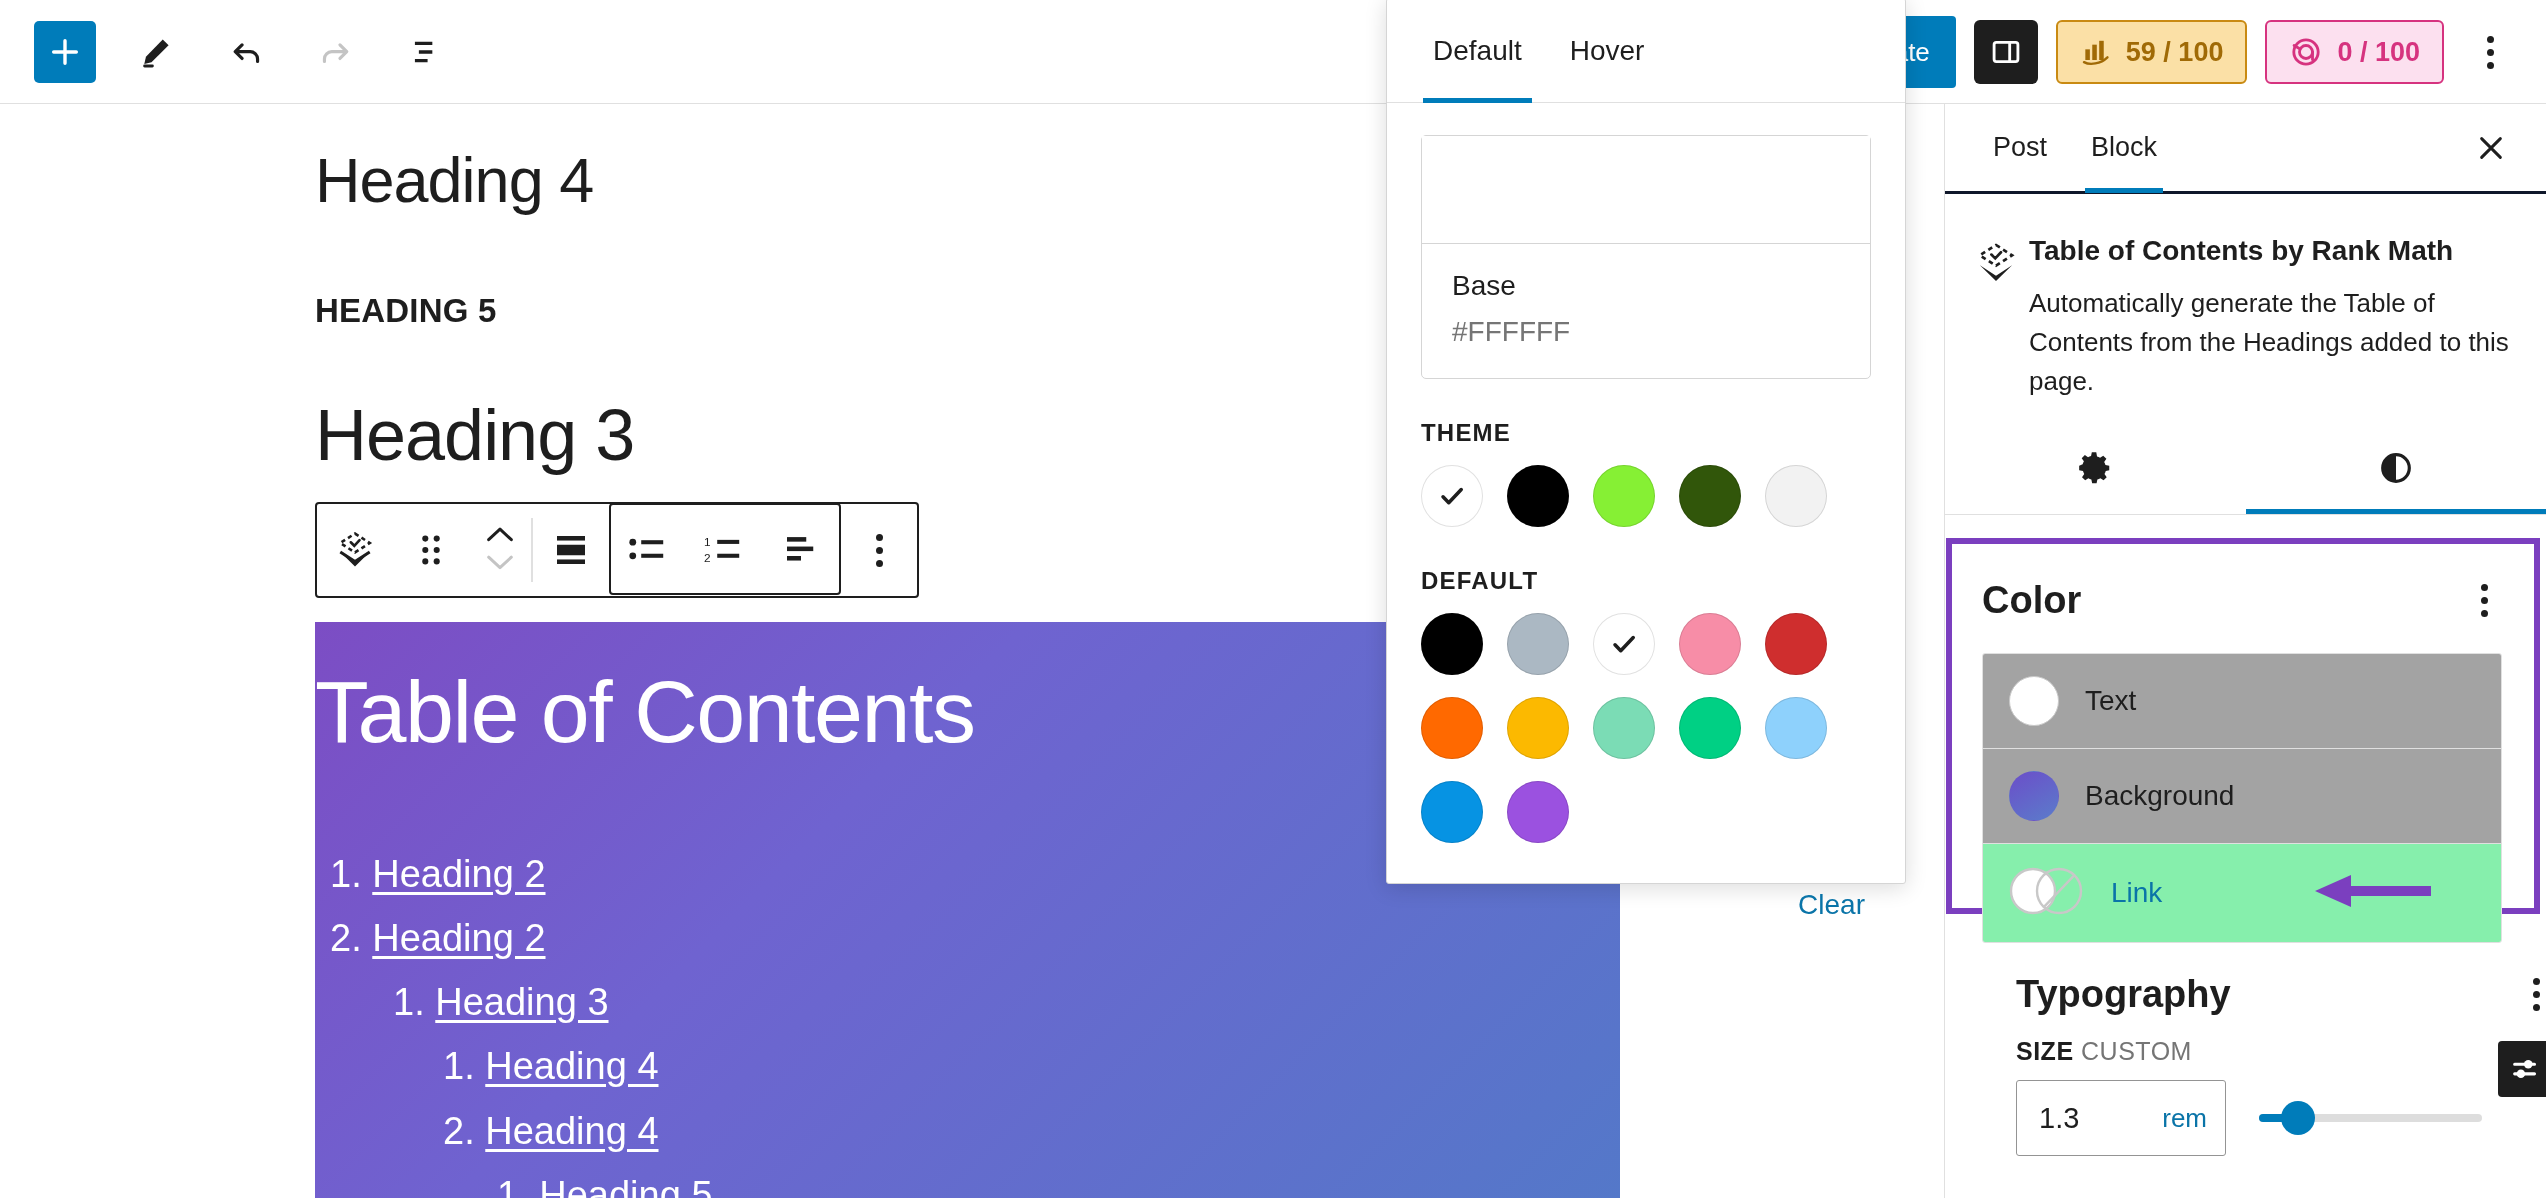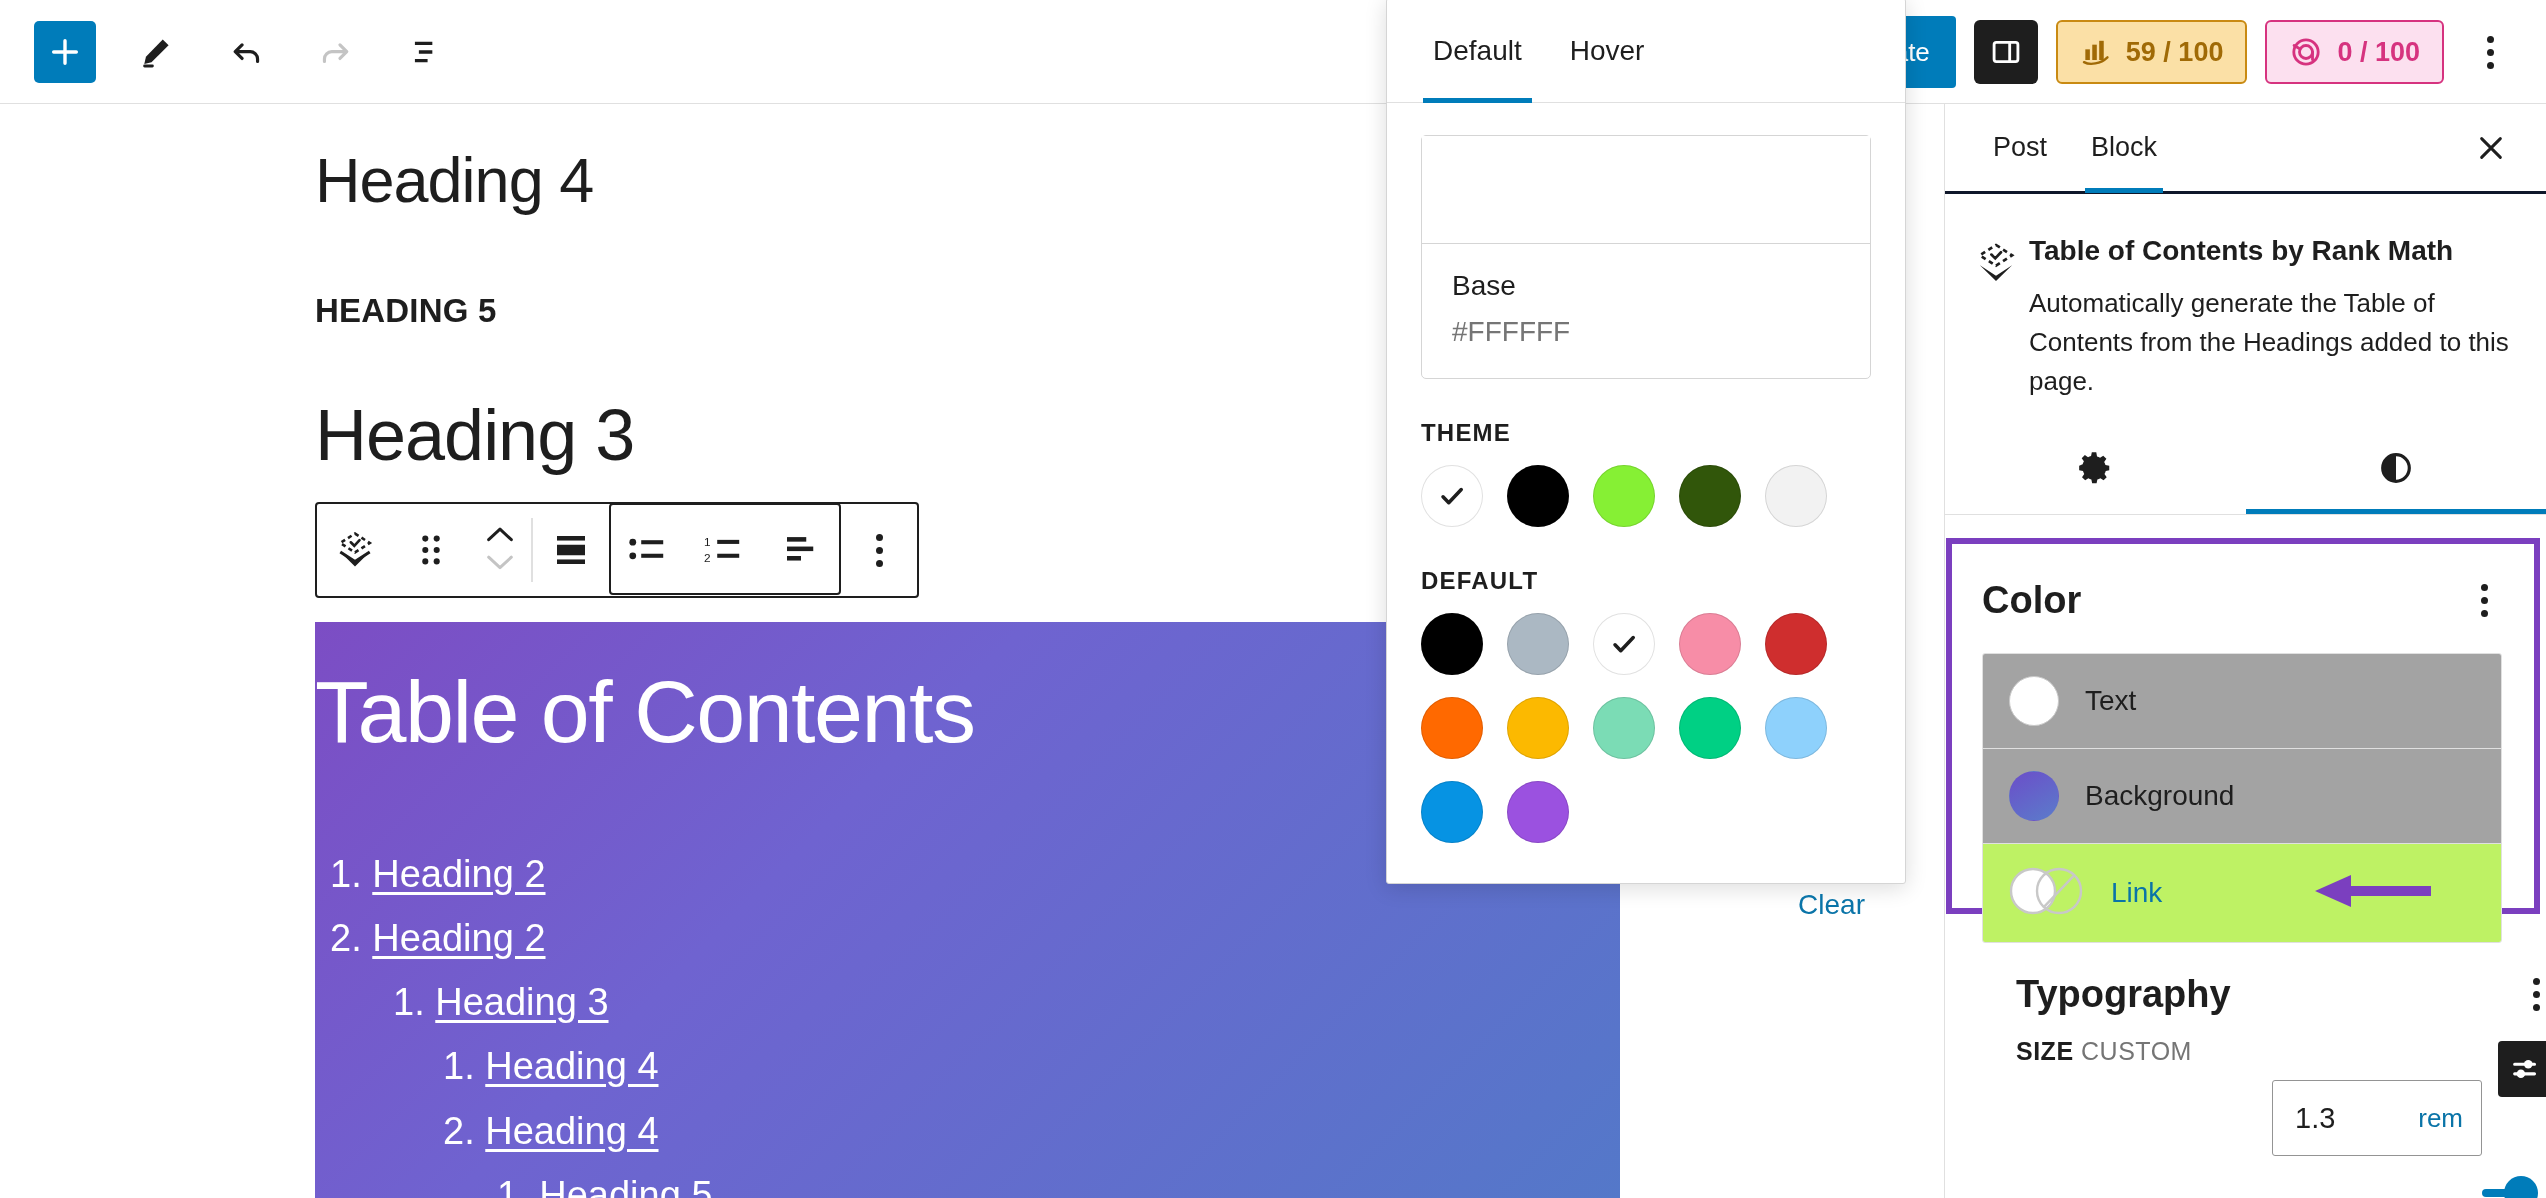--- a/index.html
+++ b/index.html
@@ -147,33 +147,33 @@
   .color-panel-wrap {
     position: absolute; left: 1946px; top: 538px; width: 594px; height: 376px;
     border: 6px solid #7b3fbf; background: #fff; z-index: 30;
   }
   .color-rows { margin: 26px 0 0 0; border: 1px solid #e0e0e0; border-radius: 3px; overflow: hidden; }
   .color-row {
     display: flex; align-items: center; gap: 26px; padding: 22px 26px;
     border-bottom: 1px solid #e0e0e0; cursor: pointer; background: #a3a3a3;
   }
   .color-row:last-child { border-bottom: none; }
-  .color-row.sel { background: #bef264; }
+  .color-row.sel { background: #86efac; }
   .sw {
     width: 50px; height: 50px; border-radius: 50%; flex: 0 0 auto;
     border: 1px solid #c8c8c8; background: #fff;
   }
   .sw-bg { background: linear-gradient(150deg, #6b4ec9 0%, #5b7ccb 100%); border-color: transparent; }
   .color-label { font-size: 28px; color: #1e1e1e; }
   .color-label.link { color: #0a74a8; }
   .arrow-ann { position: absolute; left: 330px; top: 50%; transform: translateY(-50%); }
 
   
   .typo-panel { position: absolute; left: 1946px; top: 938px; width: 600px; margin-left: 40px; }
-  .typo-sizerow { display: flex; align-items: flex-end; gap: 33px; margin-top: 14px; flex-direction: column; }
+  .typo-sizerow { display: flex; align-items: flex-start; gap: 33px; margin-top: 14px; }
   .size-label { font-size: 25px; font-weight: 700; color: #1e1e1e; letter-spacing: 0.5px; }
   .size-label .custom { font-weight: 400; color: #757575; }
   .sizebox {
     width: 210px; height: 76px; border: 1px solid #949494; border-radius: 3px;
     display: flex; align-items: center; justify-content: space-between;
     padding: 0 18px 0 22px;
   }
   .sizebox .val { font-size: 29px; color: #1e1e1e; }
   .sizebox .unit { font-size: 26px; color: #0a74a8; cursor: pointer; }
   .slider { flex: 1; height: 76px; display: flex; align-items: center; position: relative; }

